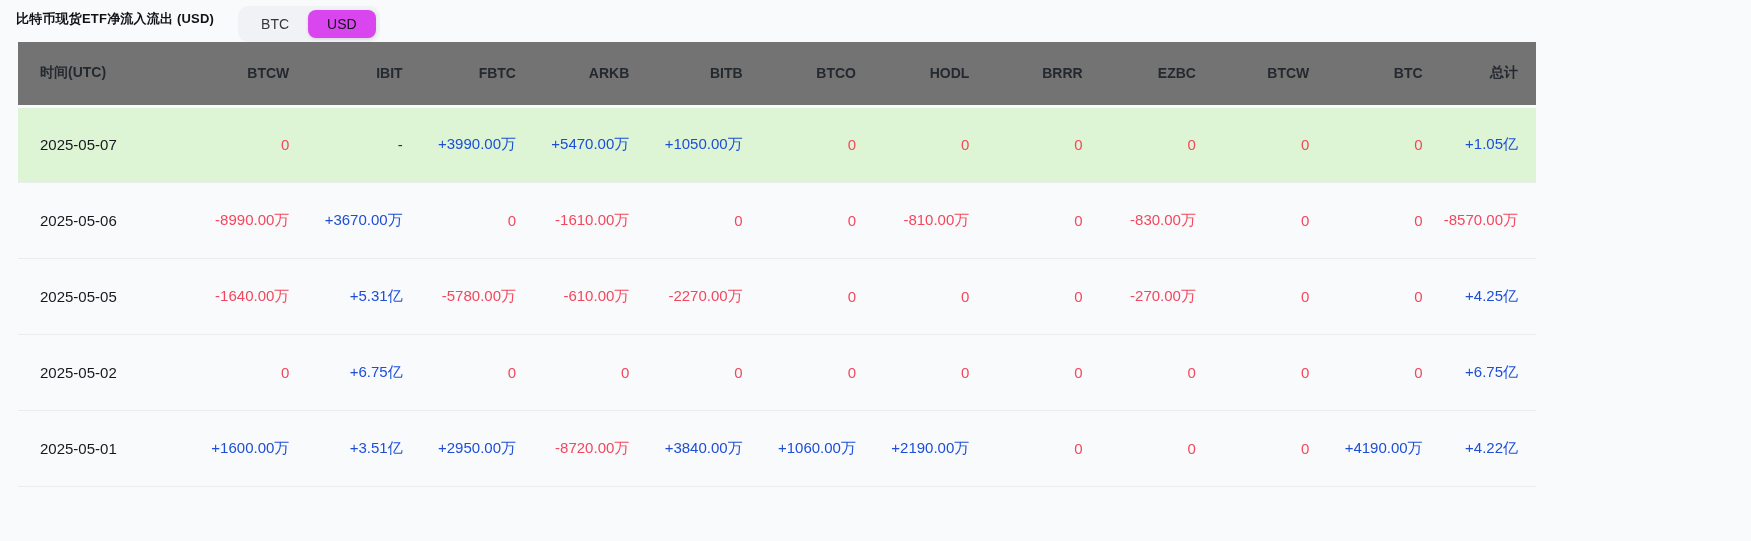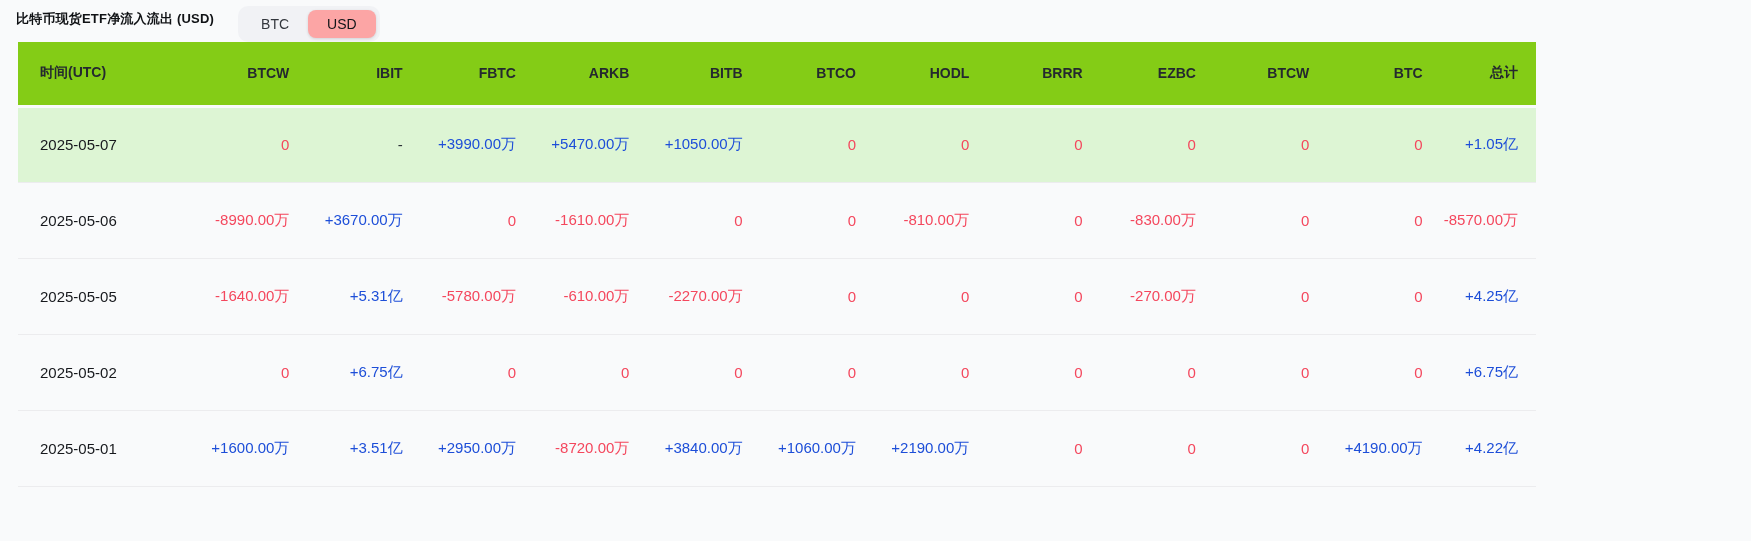--- a/index.html
+++ b/index.html
@@ -20,32 +20,32 @@
   .unit-toggle {
     background: #f1f2f5; border-radius: 10px; padding: 4px;
     display: flex; margin-left: 24px; margin-top: 0;
   }
   .unit-toggle button {
     border: none; background: transparent; font-family: inherit;
     font-size: 14px; color: #33373d; padding: 7px 19px;
     border-radius: 8px; cursor: pointer; line-height: 1;
   }
   .unit-toggle button.selected {
-    background: #fca5a5; color: #111418; font-weight: 500;
+    background: #d946ef; color: #111418; font-weight: 500;
     box-shadow: 0 1px 3px rgba(20,24,31,.14);
   }
   .updated-time { font-size: 14px; color: #3c4046; margin: 11px 0 14px 2px; }
 
   table {
     width: 1518px; border-collapse: collapse; table-layout: fixed;
     margin-left: 4px; font-size: 15px;
   }
   col.c-date { width: 158px; }
   thead th {
-    background: #84cc16; height: 64px; font-size: 14px; font-weight: 700;
+    background: #737373; height: 64px; font-size: 14px; font-weight: 700;
     color: #24292f; text-align: right; padding: 0;
     border-bottom: 3px solid #f9fafb;
   }
   tbody td { height: 76px; text-align: right; padding: 0; }
   tbody tr { border-bottom: 1px solid #ececee; padding-left: 38px; }
   tbody tr.highlighted { background: #ddf5d4; }
   th.first, td.first { text-align: left; padding-left: 22px; }
   th.last, td.last { padding-right: 18px; }
   td.first { color: #17191d; font-weight: 500; font-size: 15px; }
   td.pos { color: #1d4ed8; }

